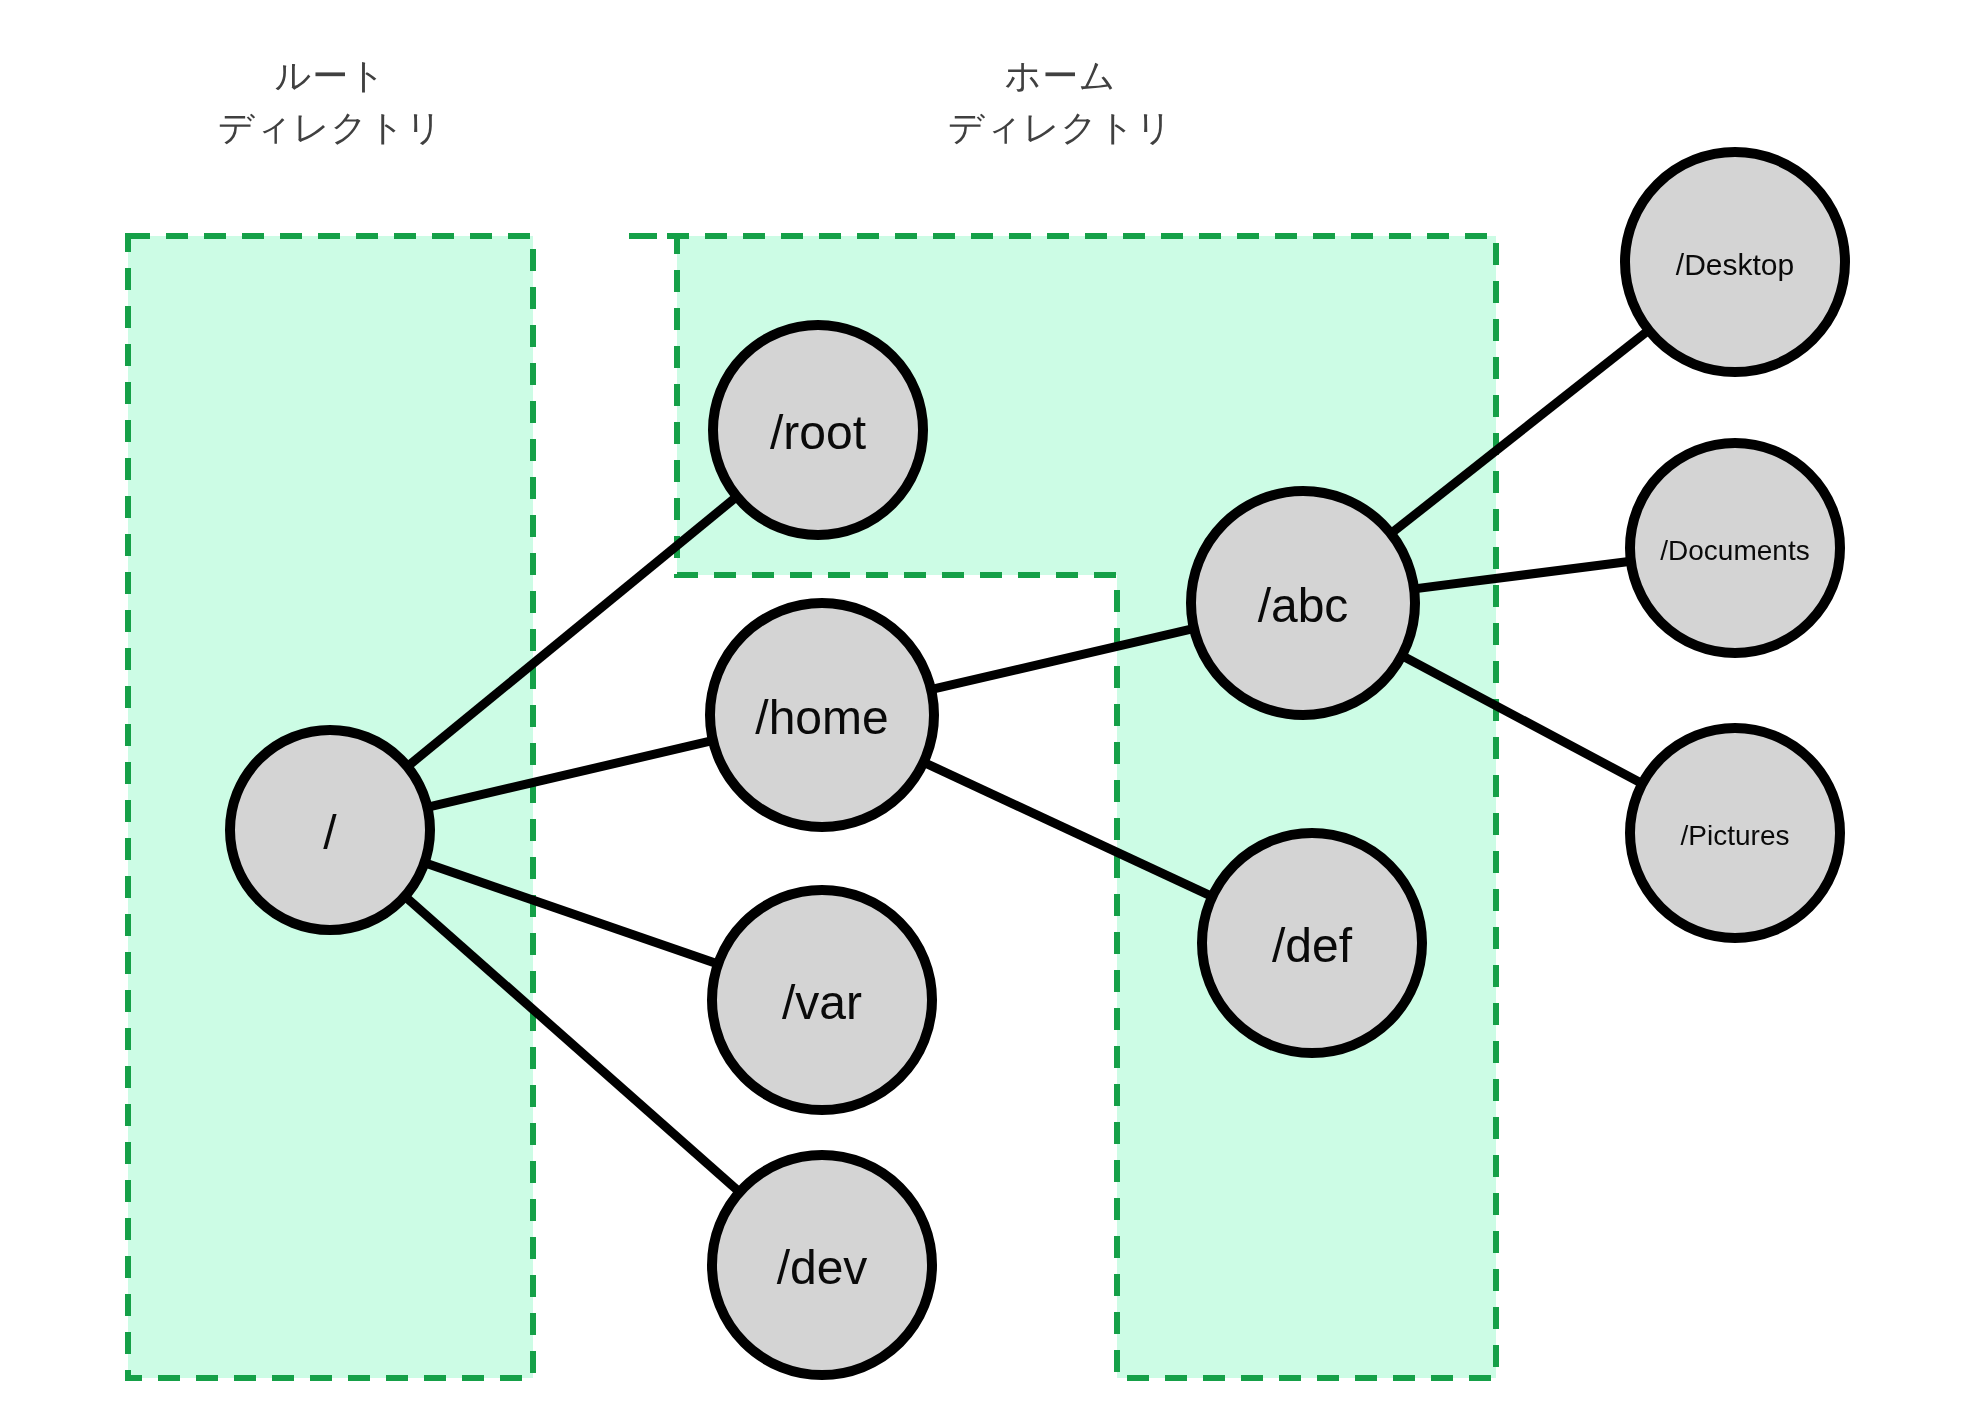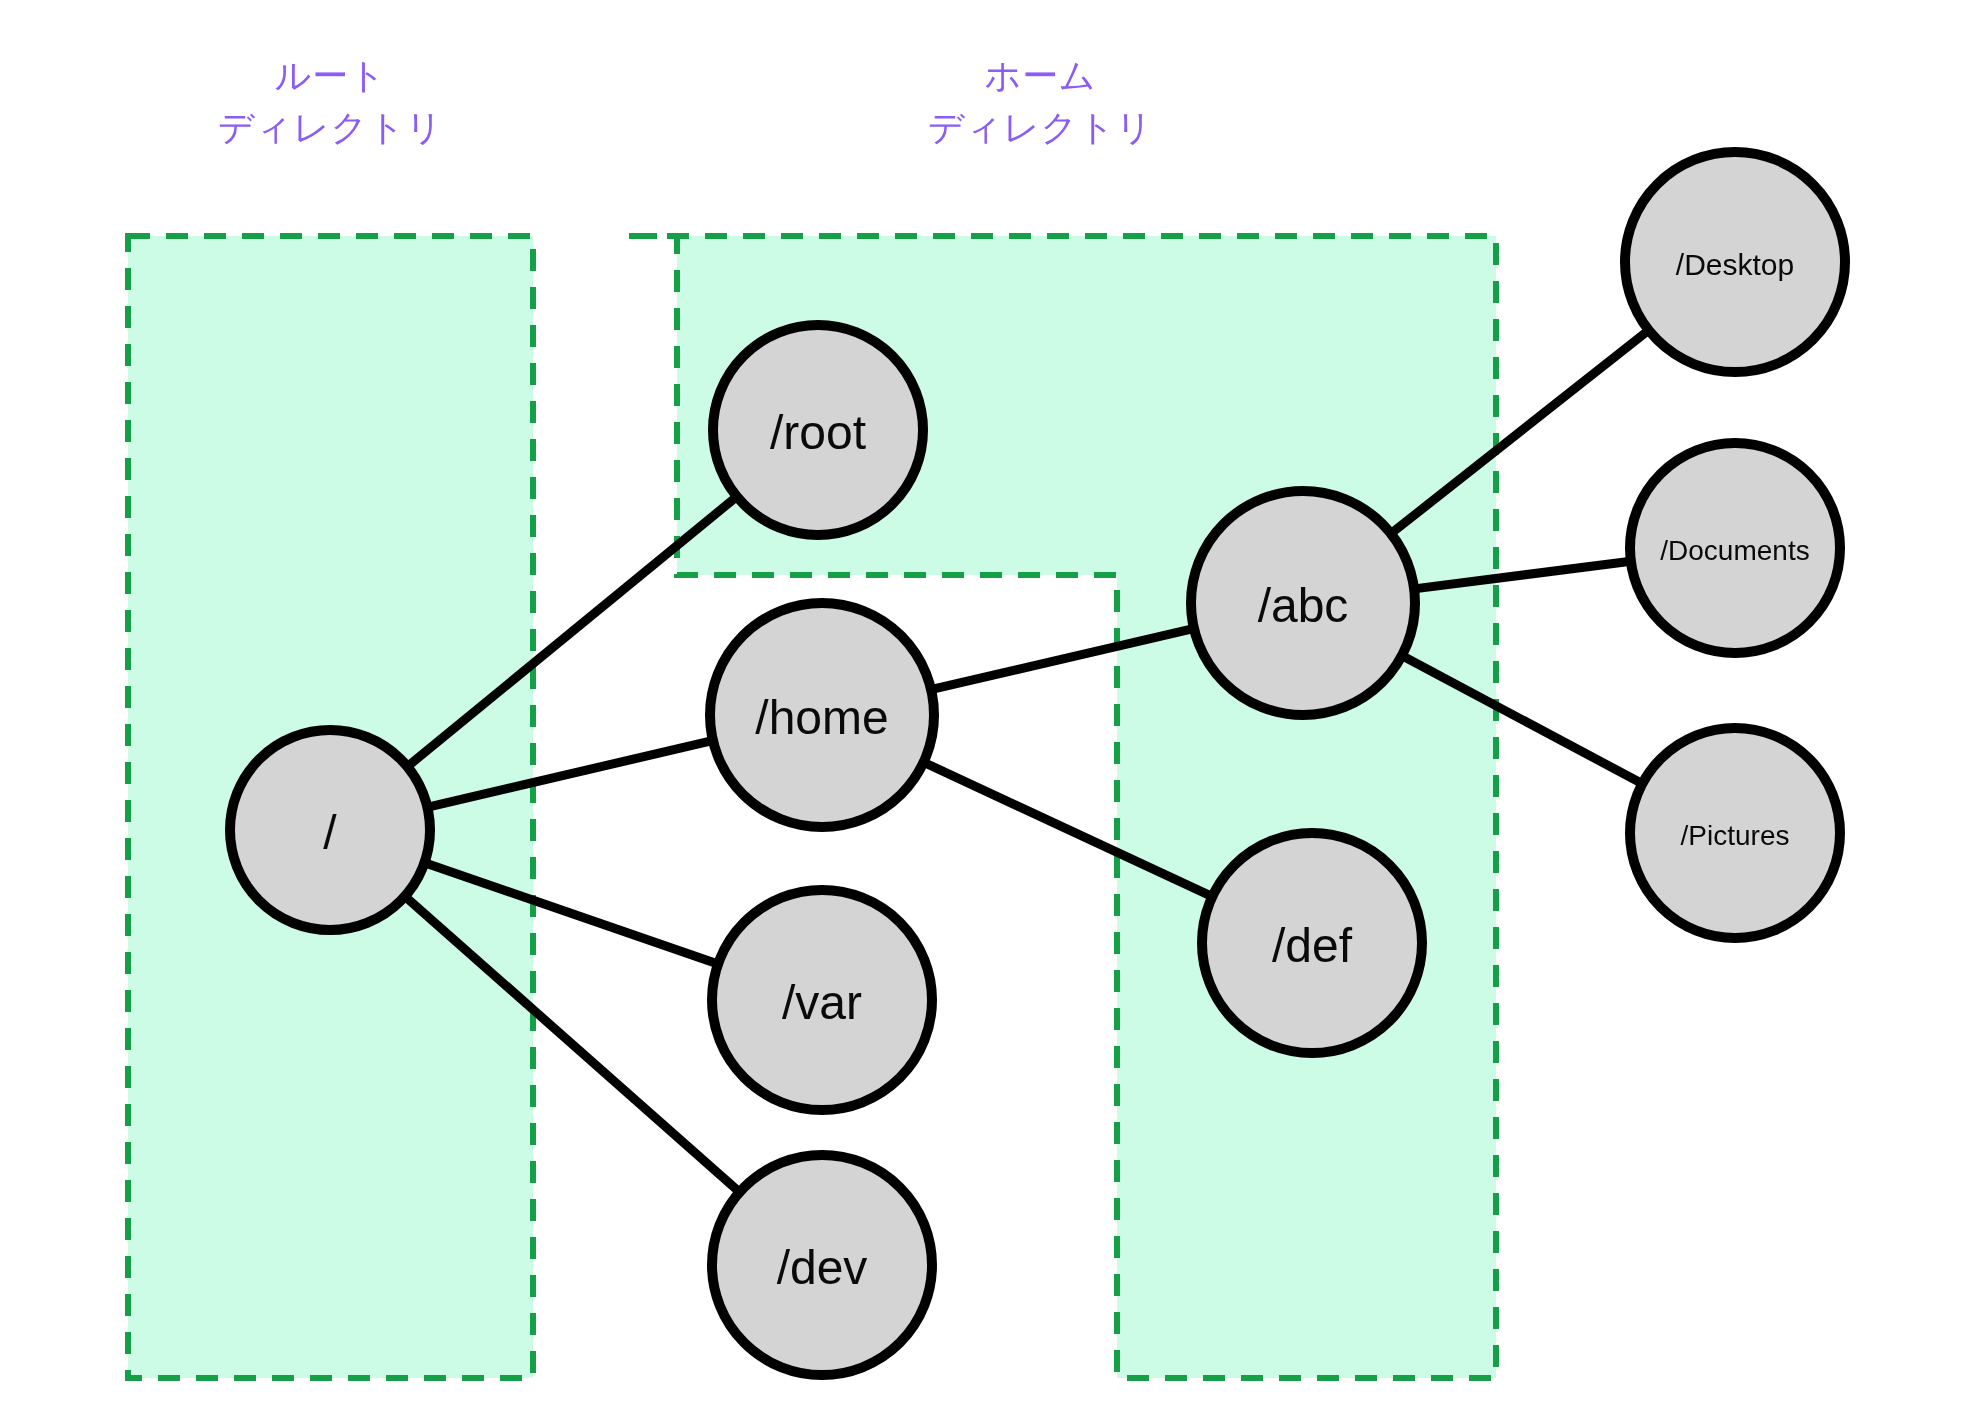--- a/index.html
+++ b/index.html
@@ -23,21 +23,21 @@
     top: 0;
     width: 1988px;
     height: 1428px;
     display: block;
   }
   .group-label {
     position: absolute;
     text-align: center;
     font-size: 36px;
     line-height: 1.45;
-    color: #8b5cf6;
+    color: #404040;
     font-family: "DejaVu Sans", "Liberation Sans", sans-serif;
     white-space: pre;
     letter-spacing: 0.02em;
   }
   .node-label {
     fill: #0a0a0a;
     font-family: "Liberation Sans", "DejaVu Sans", sans-serif;
     text-anchor: middle;
     dominant-baseline: central;
   }
@@ -103,16 +103,16 @@
         <g>
           <circle cx="1735" cy="833" r="105" fill="#D4D4D4" stroke="#000000" stroke-width="10"></circle>
           <text class="node-label" x="1735" y="835" font-size="28" fill="#0A0A0A">/Pictures</text>
         </g>
       </g>
   </svg>
 
   <div class="group-label" id="label-root-directory" style="left: 128px; top: 50px; width: 405px;">ルート
 ディレクトリ</div>
 
-  <div class="group-label" id="label-home-directory" style="left: 838px; top: 50px; width: 405px;">ホーム
+  <div class="group-label" id="label-home-directory" style="left: 858px; top: 50px; width: 405px;">ホーム
 ディレクトリ</div>
 
 </div>
 
 </body></html>

